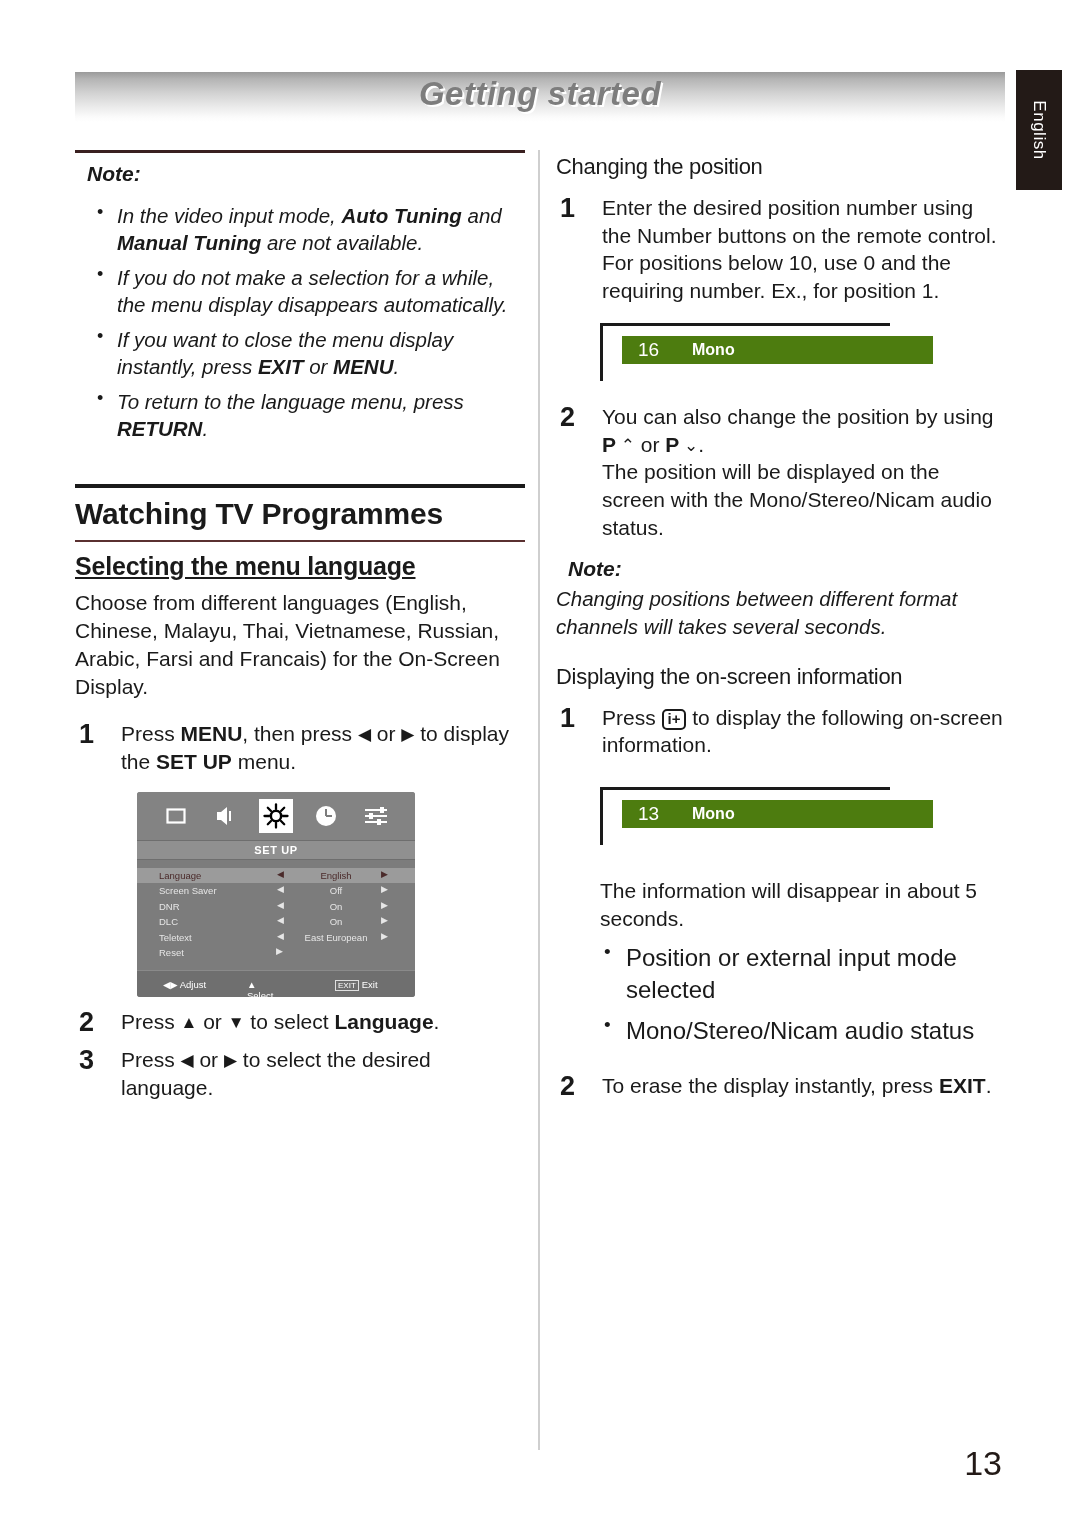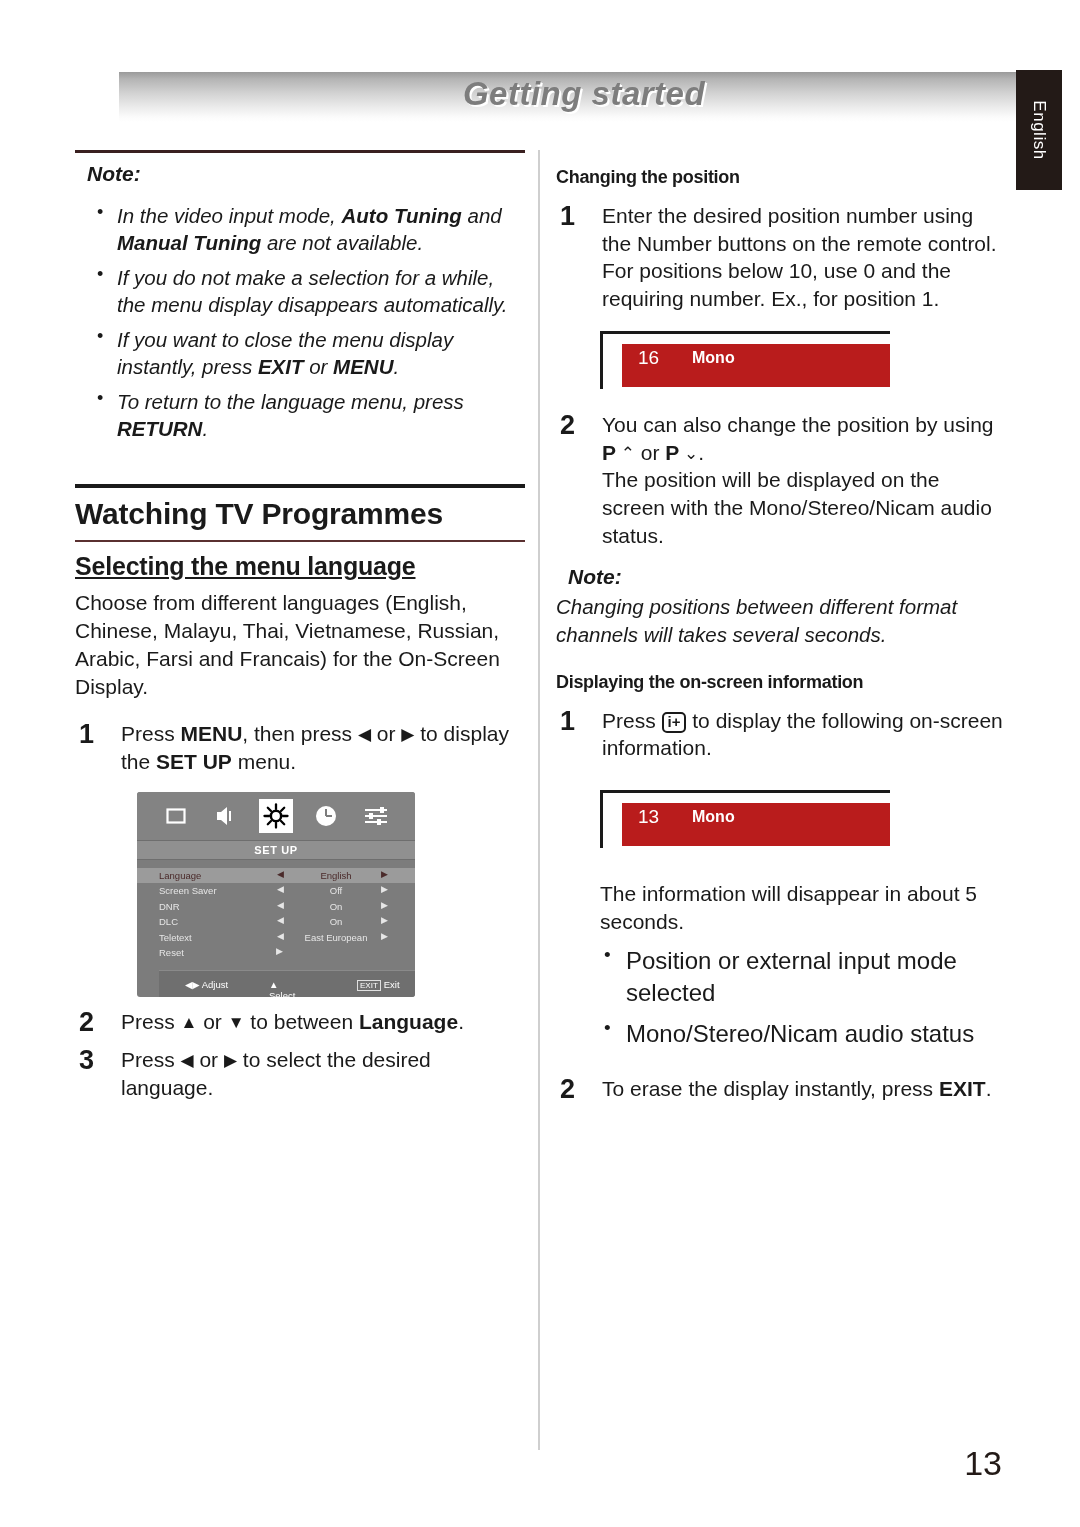--- a/index.html
+++ b/index.html
@@ -19,21 +19,20 @@
   
   .banner {
     position: absolute;
     left: 75px;
     top: 72px;
     width: 930px;
     height: 50px;
     background: linear-gradient(to bottom,
                 #9a9a9a 0%, #b4b4b4 14%, #d2d2d2 42%,
                 #ebebeb 70%, #fbfbfb 90%, #ffffff 100%);
-    margin-left: 44px;
   }
   .banner-title {
     position: absolute;
     left: 0; right: 0;
     top: 3px;
     text-align: center;
     font-size: 33px;
     font-weight: bold;
     font-style: italic;
     letter-spacing: 0.5px;
@@ -142,23 +141,23 @@
     letter-spacing: -0.2px;
   }
   h3.sub-title {
     font-size: 25px;
     font-weight: bold;
     margin: 10px 0 8px 0;
     letter-spacing: -0.2px;
     text-decoration: underline;
   }
   h3.sub-title-r {
-    font-size: 18px;
-    font-weight: bold;
-    margin: 17px 0 14px 0;
+    font-size: 22px;
+    font-weight: normal;
+    margin: 4px 0 14px 0;
     letter-spacing: -0.3px;
   }
 
   p.body-text {
     font-size: 21px;
     line-height: 1.32;
     margin: 0 0 6px 0;
   }
 
   
@@ -216,22 +215,23 @@
   }
   .osd-figure .frame-left {
     position: absolute;
     left: 0; top: 0;
     width: 3px; height: 58px;
     background: #1a1a1a;
   }
   .osd-figure .bar {
     position: absolute;
     left: 22px; top: 13px;
-    width: 268px; height: 43px;
-    background: #b91c1c;
+    width: 268px; height: 28px;
+    background: #4d7c0f;
+    padding-left: 43px;
   }
   .osd-figure .bar .pos {
     position: absolute;
     left: 16px; top: 3px;
     font-size: 19px;
     color: #ffffff;
   }
   .osd-figure .bar .audio {
     position: absolute;
     left: 70px; top: 5px;
@@ -321,21 +321,20 @@
   }
   .tv-menu .footer {
     position: absolute;
     left: 0; bottom: 0;
     width: 100%;
     height: 26px;
     background: #6f6f6f;
     border-top: 1px solid #8a8a8a;
     color: #ffffff;
     font-size: 9.5px;
-    margin-left: 22px;
   }
   .tv-menu .footer .f1 { position: absolute; left: 26px; top: 8px; }
   .tv-menu .footer .f2 { position: absolute; left: 110px; top: 8px; }
   .tv-menu .footer .f3 { position: absolute; left: 198px; top: 8px; }
   .tv-menu .footer .exit-key {
     border: 1px solid #e0e0e0;
     padding: 0 2px;
     font-size: 8px;
     margin-right: 3px;
   }
@@ -484,21 +483,21 @@
         </div>
       </div>
     <div class="footer">
       <span class="f1">◀▶ <span>Adjust</span></span>
       <span class="f2">▲<br style="line-height:0"><span>Select</span></span>
       <span class="f3"><span class="exit-key">EXIT</span><span>Exit</span></span>
     </div>
   </div>
 
   <div class="step tight" id="left-step-2">
-    <span class="num">2</span><span class="txt"><span>Press </span><span class="arrow">▲</span><span> or </span><span class="arrow">▼</span><span> to between </span><span class="b">Language</span><span>.</span></span>
+    <span class="num">2</span><span class="txt"><span>Press </span><span class="arrow">▲</span><span> or </span><span class="arrow">▼</span><span> to select </span><span class="b">Language</span><span>.</span></span>
   </div>
   <div class="step tight" id="left-step-3">
     <span class="num">3</span><span class="txt"><span>Press </span><span class="arrow">◀</span><span> or </span><span class="arrow">▶</span><span> to select the desired language.</span></span>
   </div>
 
 </div>
 
 <div class="col-right">
 
   <h3 class="sub-title-r">Changing the position</h3>

